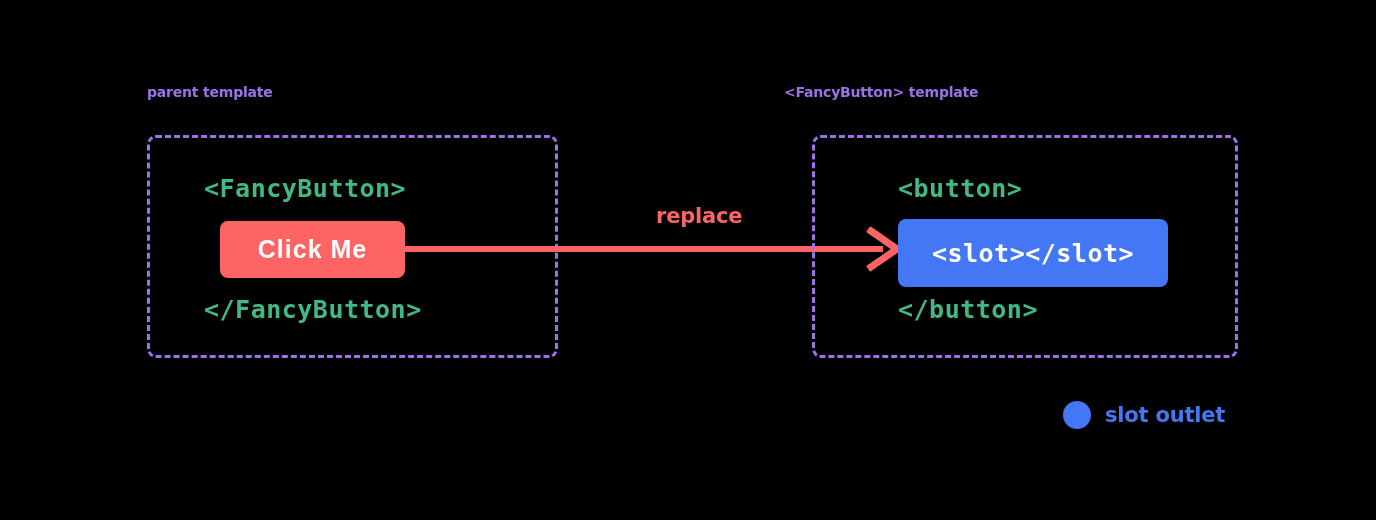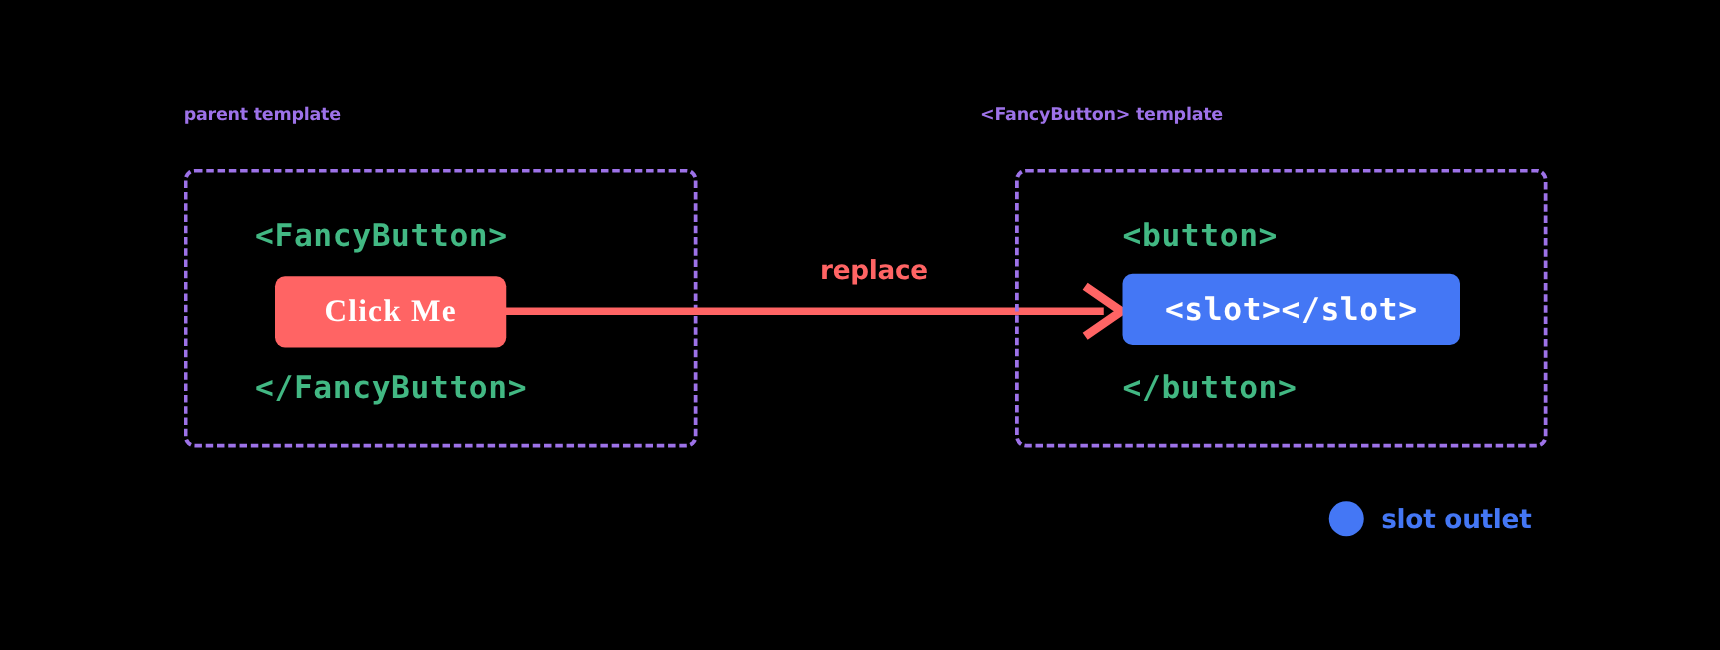--- a/index.html
+++ b/index.html
@@ -67,34 +67,34 @@
     width: 185px;
     height: 57px;
     background: #ff6464;
     border-radius: 8px;
     display: flex;
     align-items: center;
     justify-content: center;
   }
   #slot-content-chip .chip-text {
     color: #ffffff;
-    font-family: Liberation Serif, serif;
+    font-family: Liberation Sans, sans-serif;
     font-weight: bold;
     font-size: 25px;
     letter-spacing: 1px;
     white-space: nowrap;
   }
 
   
   #slot-outlet-chip {
     position: absolute;
     left: 898px;
     top: 219px;
     width: 270px;
-    height: 57px;
+    height: 68px;
     background: #4477f5;
     border-radius: 8px;
     display: flex;
     align-items: center;
     justify-content: center;
   }
   #slot-outlet-chip .chip-text {
     color: #ffffff;
     font-family: "DejaVu Sans Mono", monospace;
     font-weight: bold;

